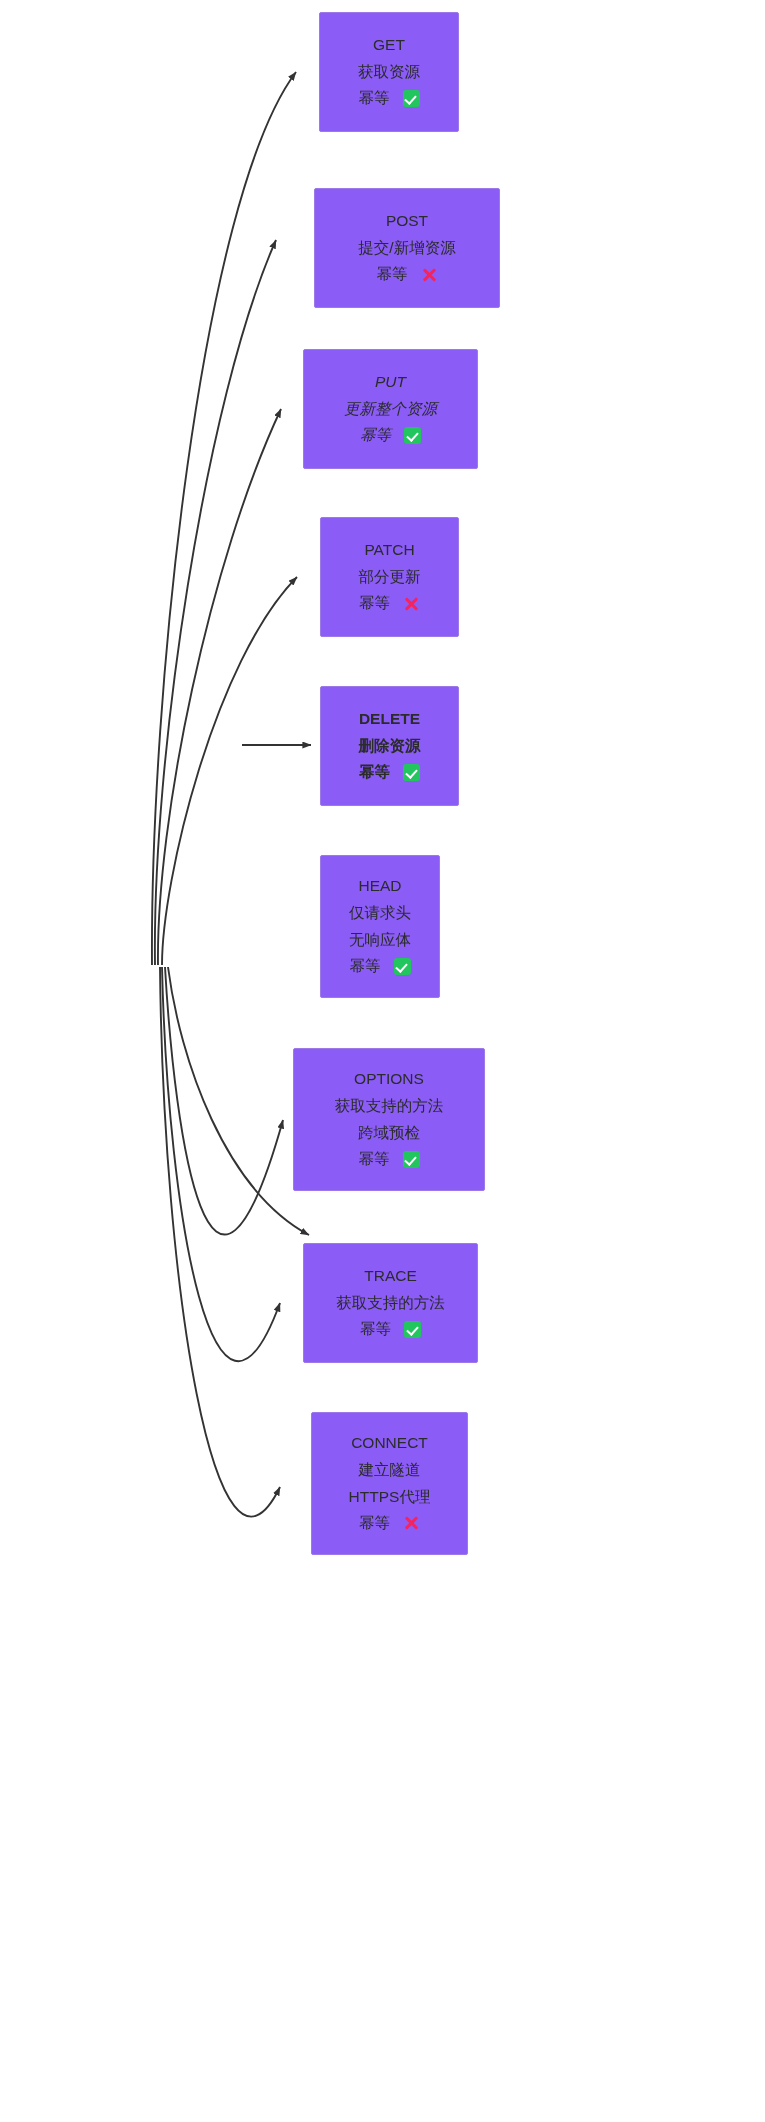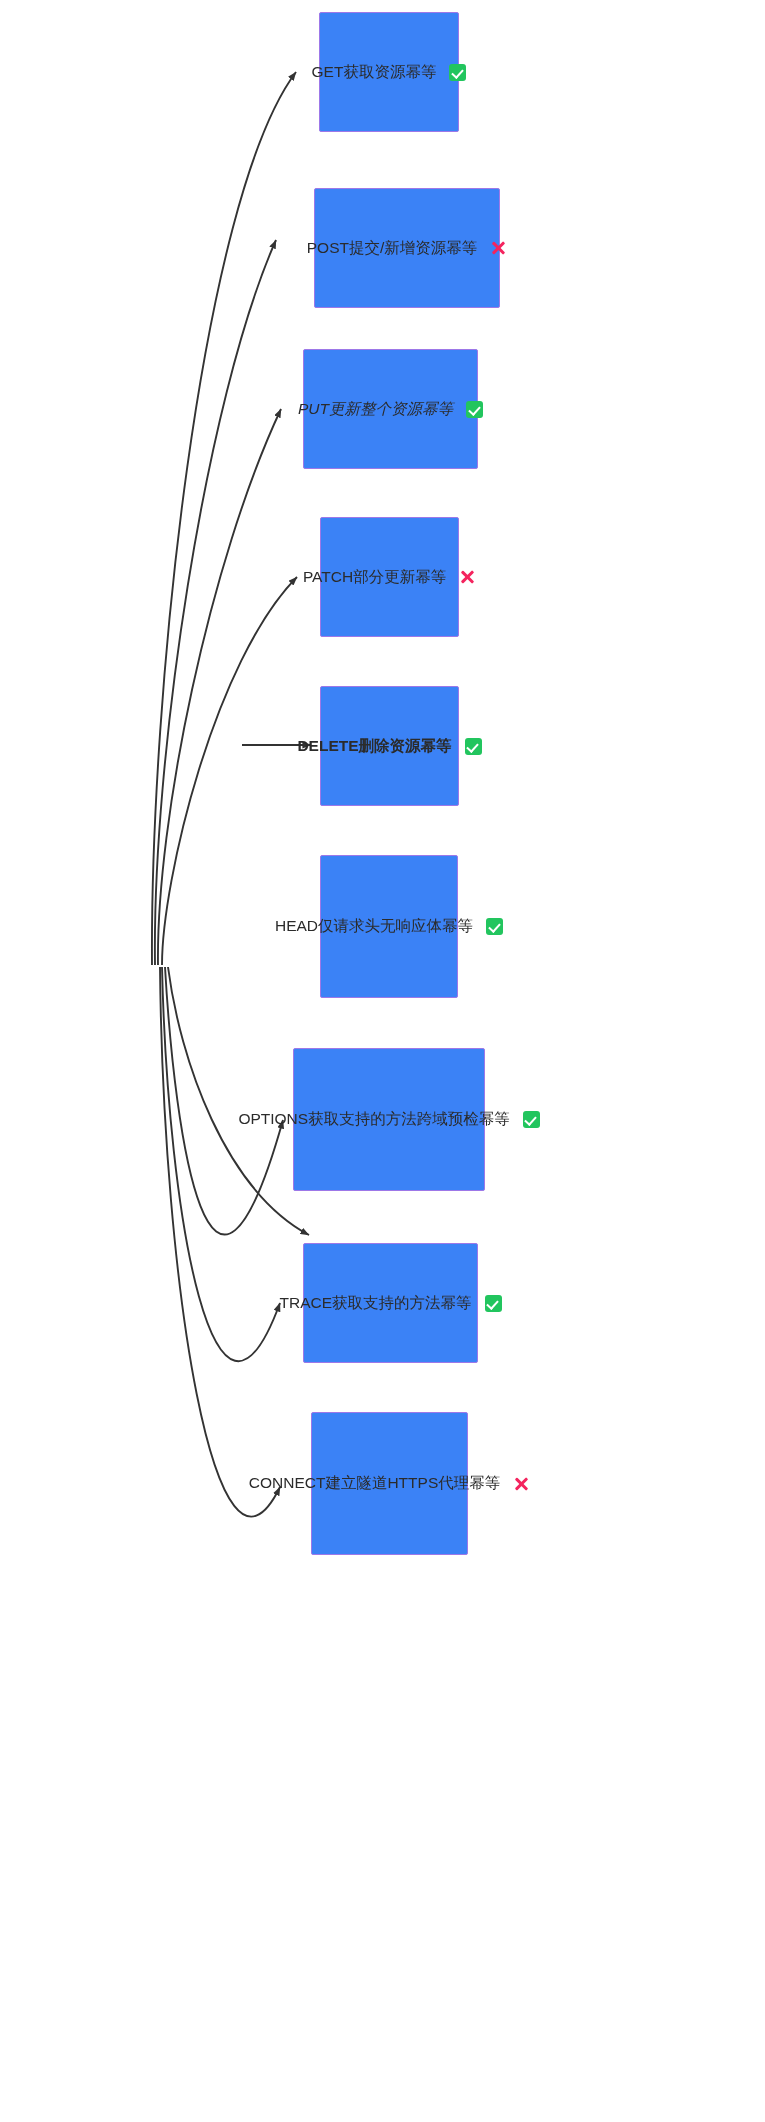--- a/index.html
+++ b/index.html
@@ -21,25 +21,25 @@
     position: absolute;
     left: 0;
     top: 0;
     width: 765px;
     height: 2122px;
     pointer-events: none;
   }
   .node {
     position: absolute;
     box-sizing: border-box;
-    background: #3b82f6;
+    background: #8b5cf6;
     border: 1.6px solid #9d78e8;
     border-radius: 2px;
     display: flex;
-    flex-direction: row;
+    flex-direction: column;
     align-items: center;
     justify-content: center;
     color: #2b2b2b;
     font-size: 15.5px;
     line-height: 1.72;
     text-align: center;
     z-index: 2;
   }
   .node .line {
     display: block;
@@ -154,21 +154,21 @@
 
   <div class="node" style="left:320px; top:686px; width:139px; height:120px;font-weight:bold;">
     <span class="line">DELETE</span>
     <span class="line">删除资源</span>
     <span class="line flag-line">
       <span>幂等</span>
       <span class="mark yes"></span>
     </span>
   </div>
 
-  <div class="node" style="left:320px; top:855px; width:138px; height:143px;">
+  <div class="node" style="left:320px; top:855px; width:120px; height:143px;">
     <span class="line">HEAD</span>
     <span class="line">仅请求头</span>
     <span class="line">无响应体</span>
     <span class="line flag-line">
       <span>幂等</span>
       <span class="mark yes"></span>
     </span>
   </div>
 
   <div class="node" style="left:293px; top:1048px; width:192px; height:143px;">

